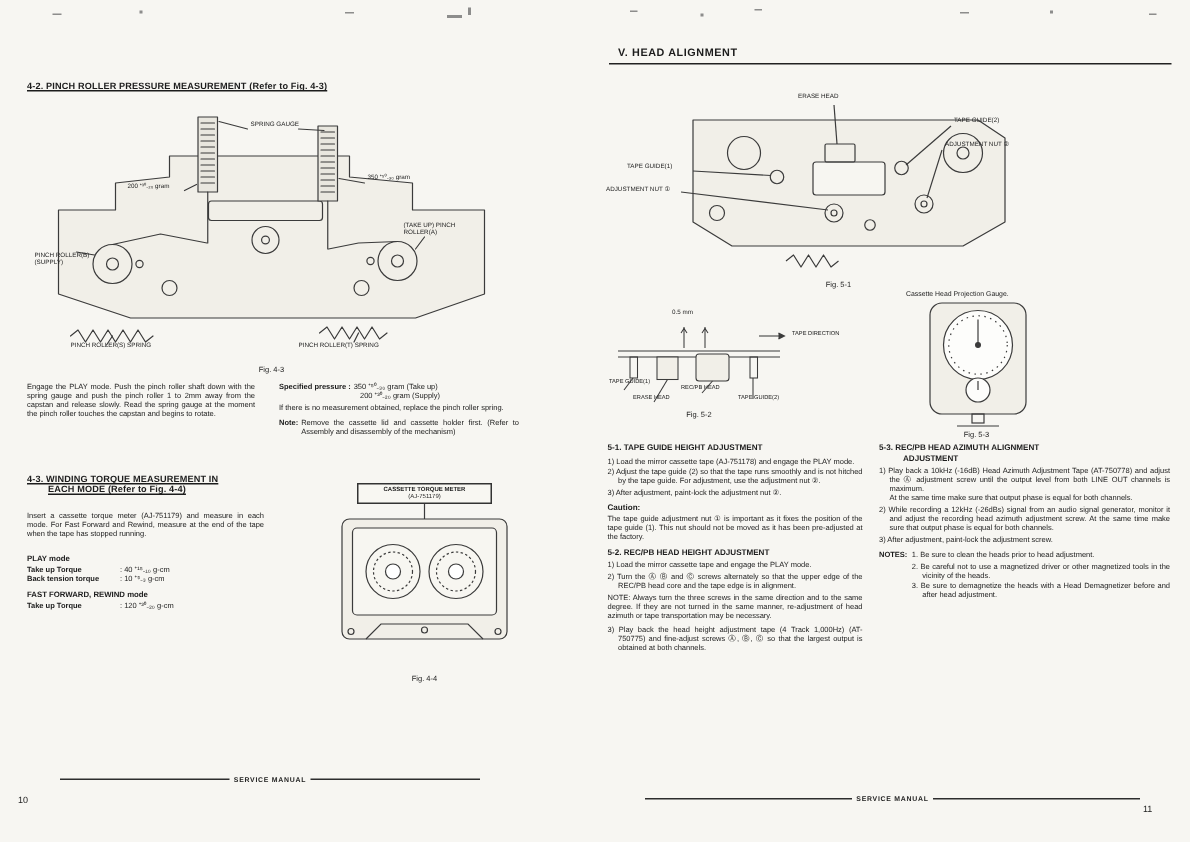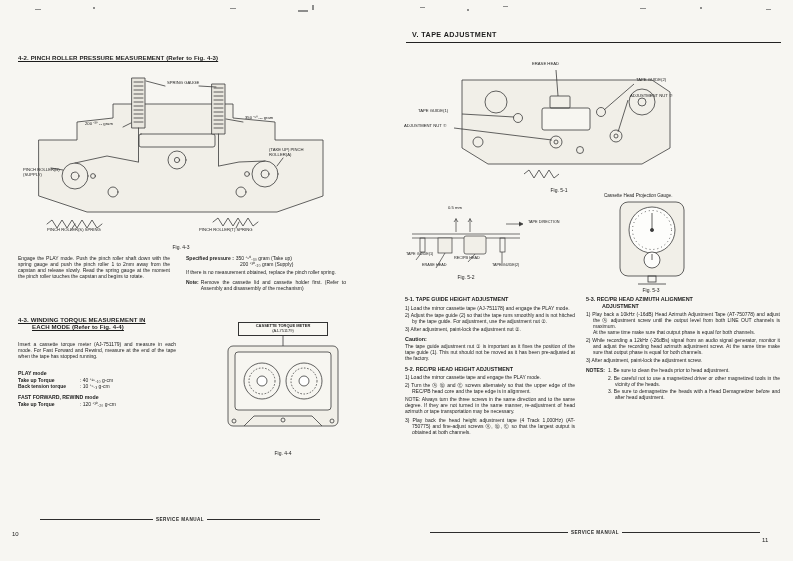--- a/index.html
+++ b/index.html
@@ -177,21 +177,21 @@
     <div class="abs footer" style="left:40px;top:517px;width:280px;">
       <span class="fline"></span>
       <span class="ftext">SERVICE MANUAL</span>
       <span class="fline"></span>
     </div>
     <div class="abs pageno" style="left:12px;top:531px;">10</div>
   </div>
 
   <div class="page rp">
 
-    <div class="abs vhead" style="left:16px;top:30px;">V.  TAPE ADJUSTMENT</div>
+    <div class="abs vhead" style="left:16px;top:30px;">V.  HEAD ALIGNMENT</div>
     <div class="abs" style="left:10px;top:42px;width:375px;height:1.2px;background:#222;"></div>
 
     <div class="abs" style="left:8px;top:50px;width:310px;height:138px;">
       <svg width="310" height="138" viewBox="0 0 310 138">
         <g stroke="#3b3b3b" stroke-width="0.8" fill="none" stroke-linejoin="round">
           <path d="M58,30 L248,30 L266,42 L266,98 L238,114 L84,114 L58,98 Z" fill="#f1efe8"></path>
           <rect x="138" y="58" width="48" height="22" rx="2" fill="#f7f6f1"></rect>
           <rect x="146" y="46" width="20" height="12" rx="1"></rect>
           <circle cx="114" cy="68" r="4.5"></circle>
           <circle cx="197" cy="62" r="4.5"></circle>

